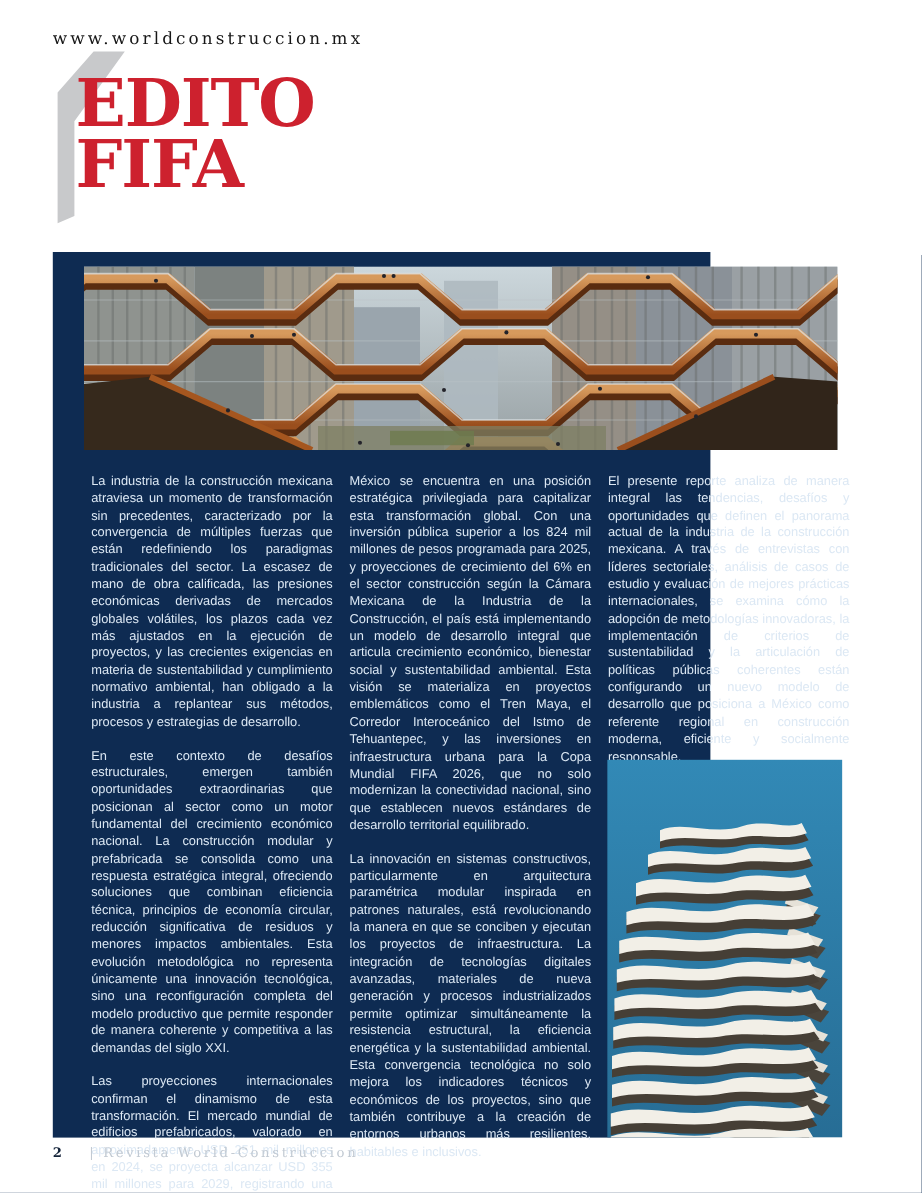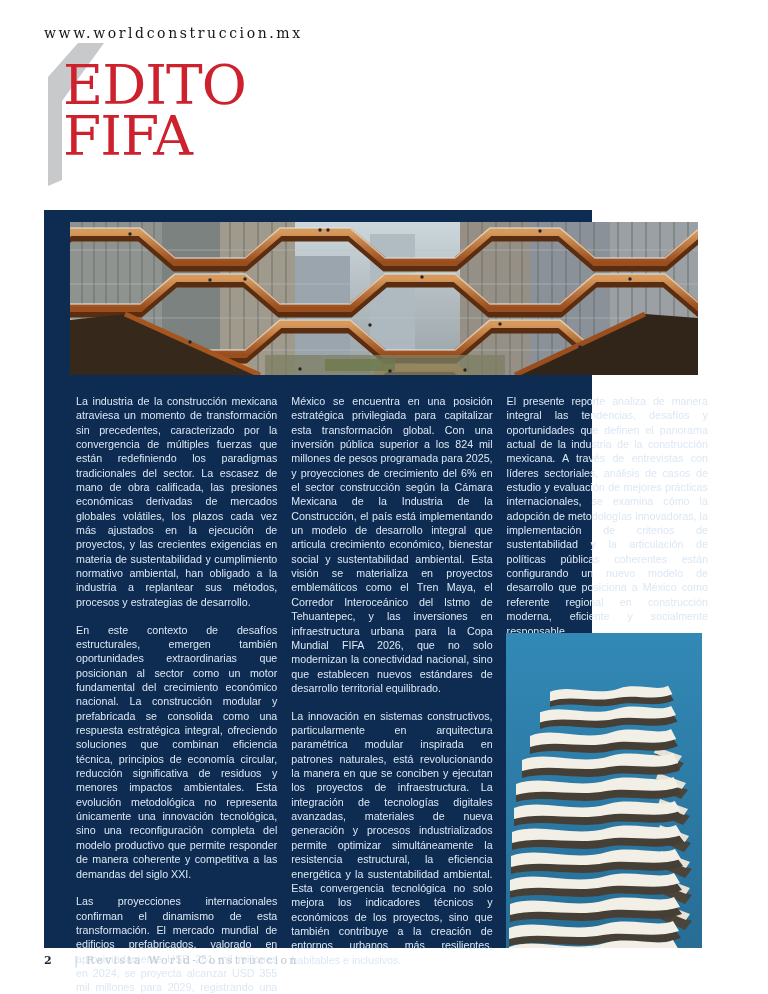--- a/index.html
+++ b/index.html
@@ -14,21 +14,21 @@
   .site-url {
     position: absolute; left: 44px; top: 25px;
     font-family: "DejaVu Serif", serif;
     font-size: 14px; letter-spacing: 2.6px;
     color: #161616;
   }
   .title-shape { position: absolute; left: 0; top: 0; width: 200px; height: 200px; }
   .page-title {
     position: absolute; left: 63px; top: 60px;
     font-family: "DejaVu Serif", serif;
-    font-weight: normal;
+    font-weight: bold;
     font-size: 55px; line-height: 51px;
     letter-spacing: -1px;
     color: #cd212e;
     white-space: pre-line;
   }
   .feature-block {
     position: absolute; left: 44px; top: 210px;
     width: 548px; height: 738px;
     background: #0e2b52;
   }

